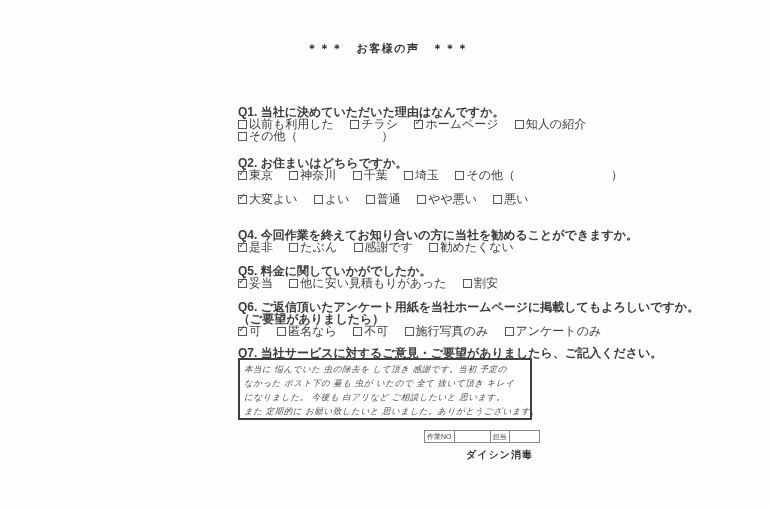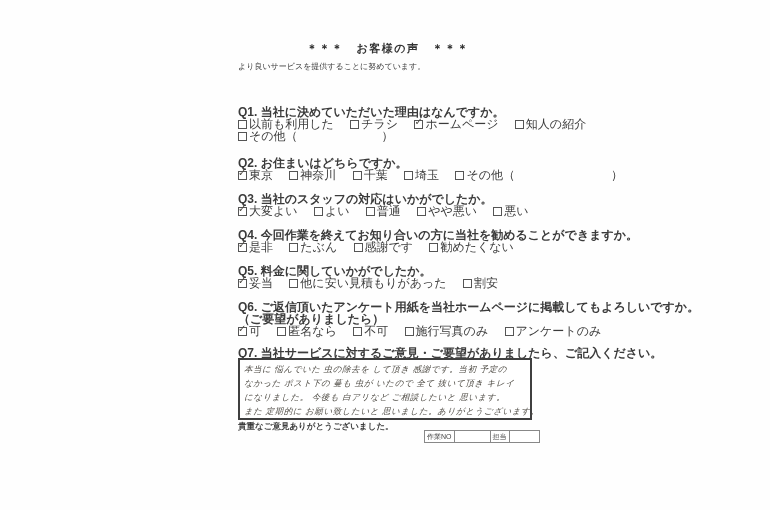--- a/index.html
+++ b/index.html
@@ -44,21 +44,20 @@
   }
 </style>
 </head>
 <body>
 
 <div class="sheet">
 
   <div class="title">＊＊＊　お客様の声　＊＊＊</div>
 
   <div class="intro">
-    <div>より良いサービスを提供することに努めています。</div>
   </div>
 
   <div class="q" style="top:106px">
     <div class="q-title">Q1. 当社に決めていただいた理由はなんですか。</div>
     <div class="opts">
       <span class="opt"><span class="cb"></span><span>以前も利用した</span></span>
       <span class="opt"><span class="cb"></span><span>チラシ</span></span>
       <span class="opt"><span class="cb checked"></span><span>ホームページ</span></span>
       <span class="opt"><span class="cb"></span><span>知人の紹介</span></span>
     </div>
@@ -72,21 +71,20 @@
     <div class="opts">
       <span class="opt"><span class="cb checked"></span><span>東京</span></span>
       <span class="opt"><span class="cb"></span><span>神奈川</span></span>
       <span class="opt"><span class="cb"></span><span>千葉</span></span>
       <span class="opt"><span class="cb"></span><span>埼玉</span></span>
       <span class="opt"><span class="cb"></span><span>その他（　　　　　　　　）</span></span>
     </div>
   </div>
 
   <div class="q" style="top:193px">
-    <div class="q-title">Q3. 当社のスタッフの対応はいかがでしたか。</div>
     <div class="opts">
       <span class="opt"><span class="cb checked"></span><span>大変よい</span></span>
       <span class="opt"><span class="cb"></span><span>よい</span></span>
       <span class="opt"><span class="cb"></span><span>普通</span></span>
       <span class="opt"><span class="cb"></span><span>やや悪い</span></span>
       <span class="opt"><span class="cb"></span><span>悪い</span></span>
     </div>
   </div>
 
   <div class="q" style="top:229px">
@@ -124,23 +122,23 @@
     <div class="q-title">Q7. 当社サービスに対するご意見・ご要望がありましたら、ご記入ください。</div>
   </div>
 
   <div class="comment-box">
     <div class="hw">本当に 悩んでいた 虫の除去を して頂き 感謝です。当初 予定の</div>
     <div class="hw">なかった ポスト下の 蔓も 虫が いたので 全て 抜いて頂き キレイ</div>
     <div class="hw">になりました。 今後も 白アリなど ご相談したいと 思います。</div>
     <div class="hw">また 定期的に お願い致したいと 思いました。ありがとうございます。</div>
   </div>
 
-  <div class="thanks">貴重なご意見ありがとうございました。</div>
 
   <div class="mini-table">
     <span class="cell">作業NO</span>
     <span class="cell cell-blank-1"></span>
     <span class="cell">担当</span>
     <span class="cell cell-blank-2"></span>
   </div>
 
+  <div class="company">ダイシン消毒</div>
 
 </div>
 
 </body></html>

